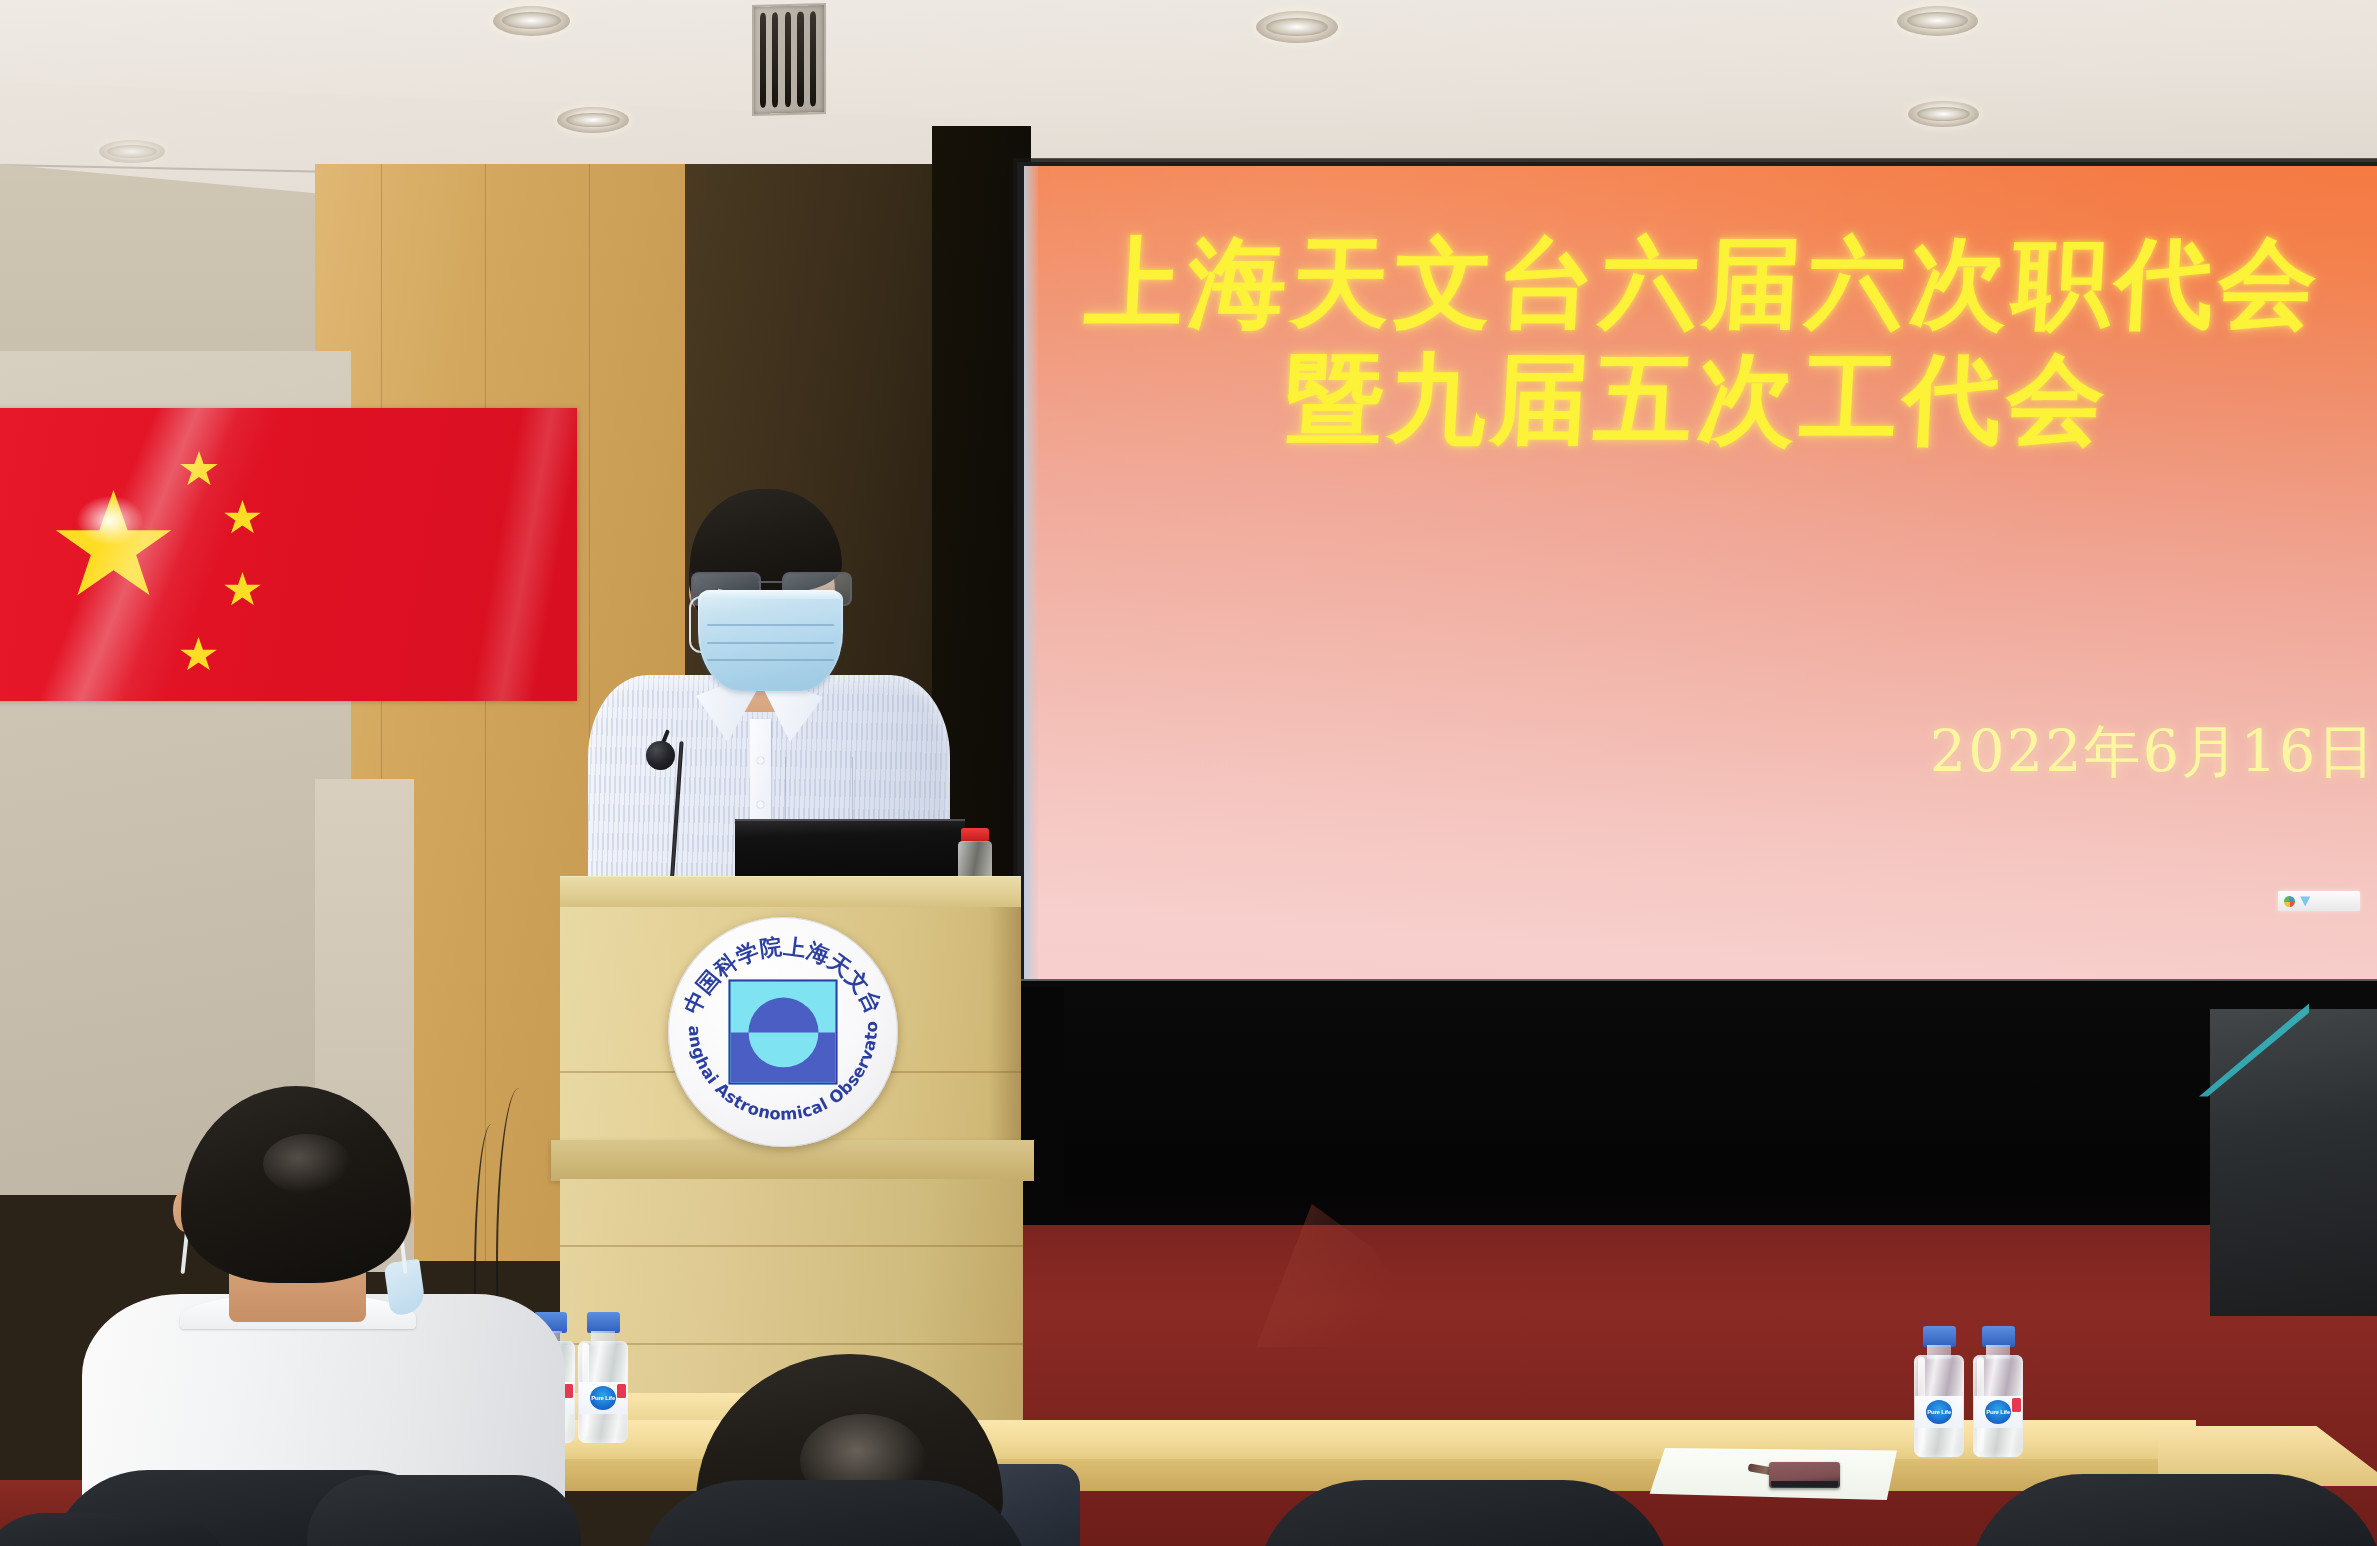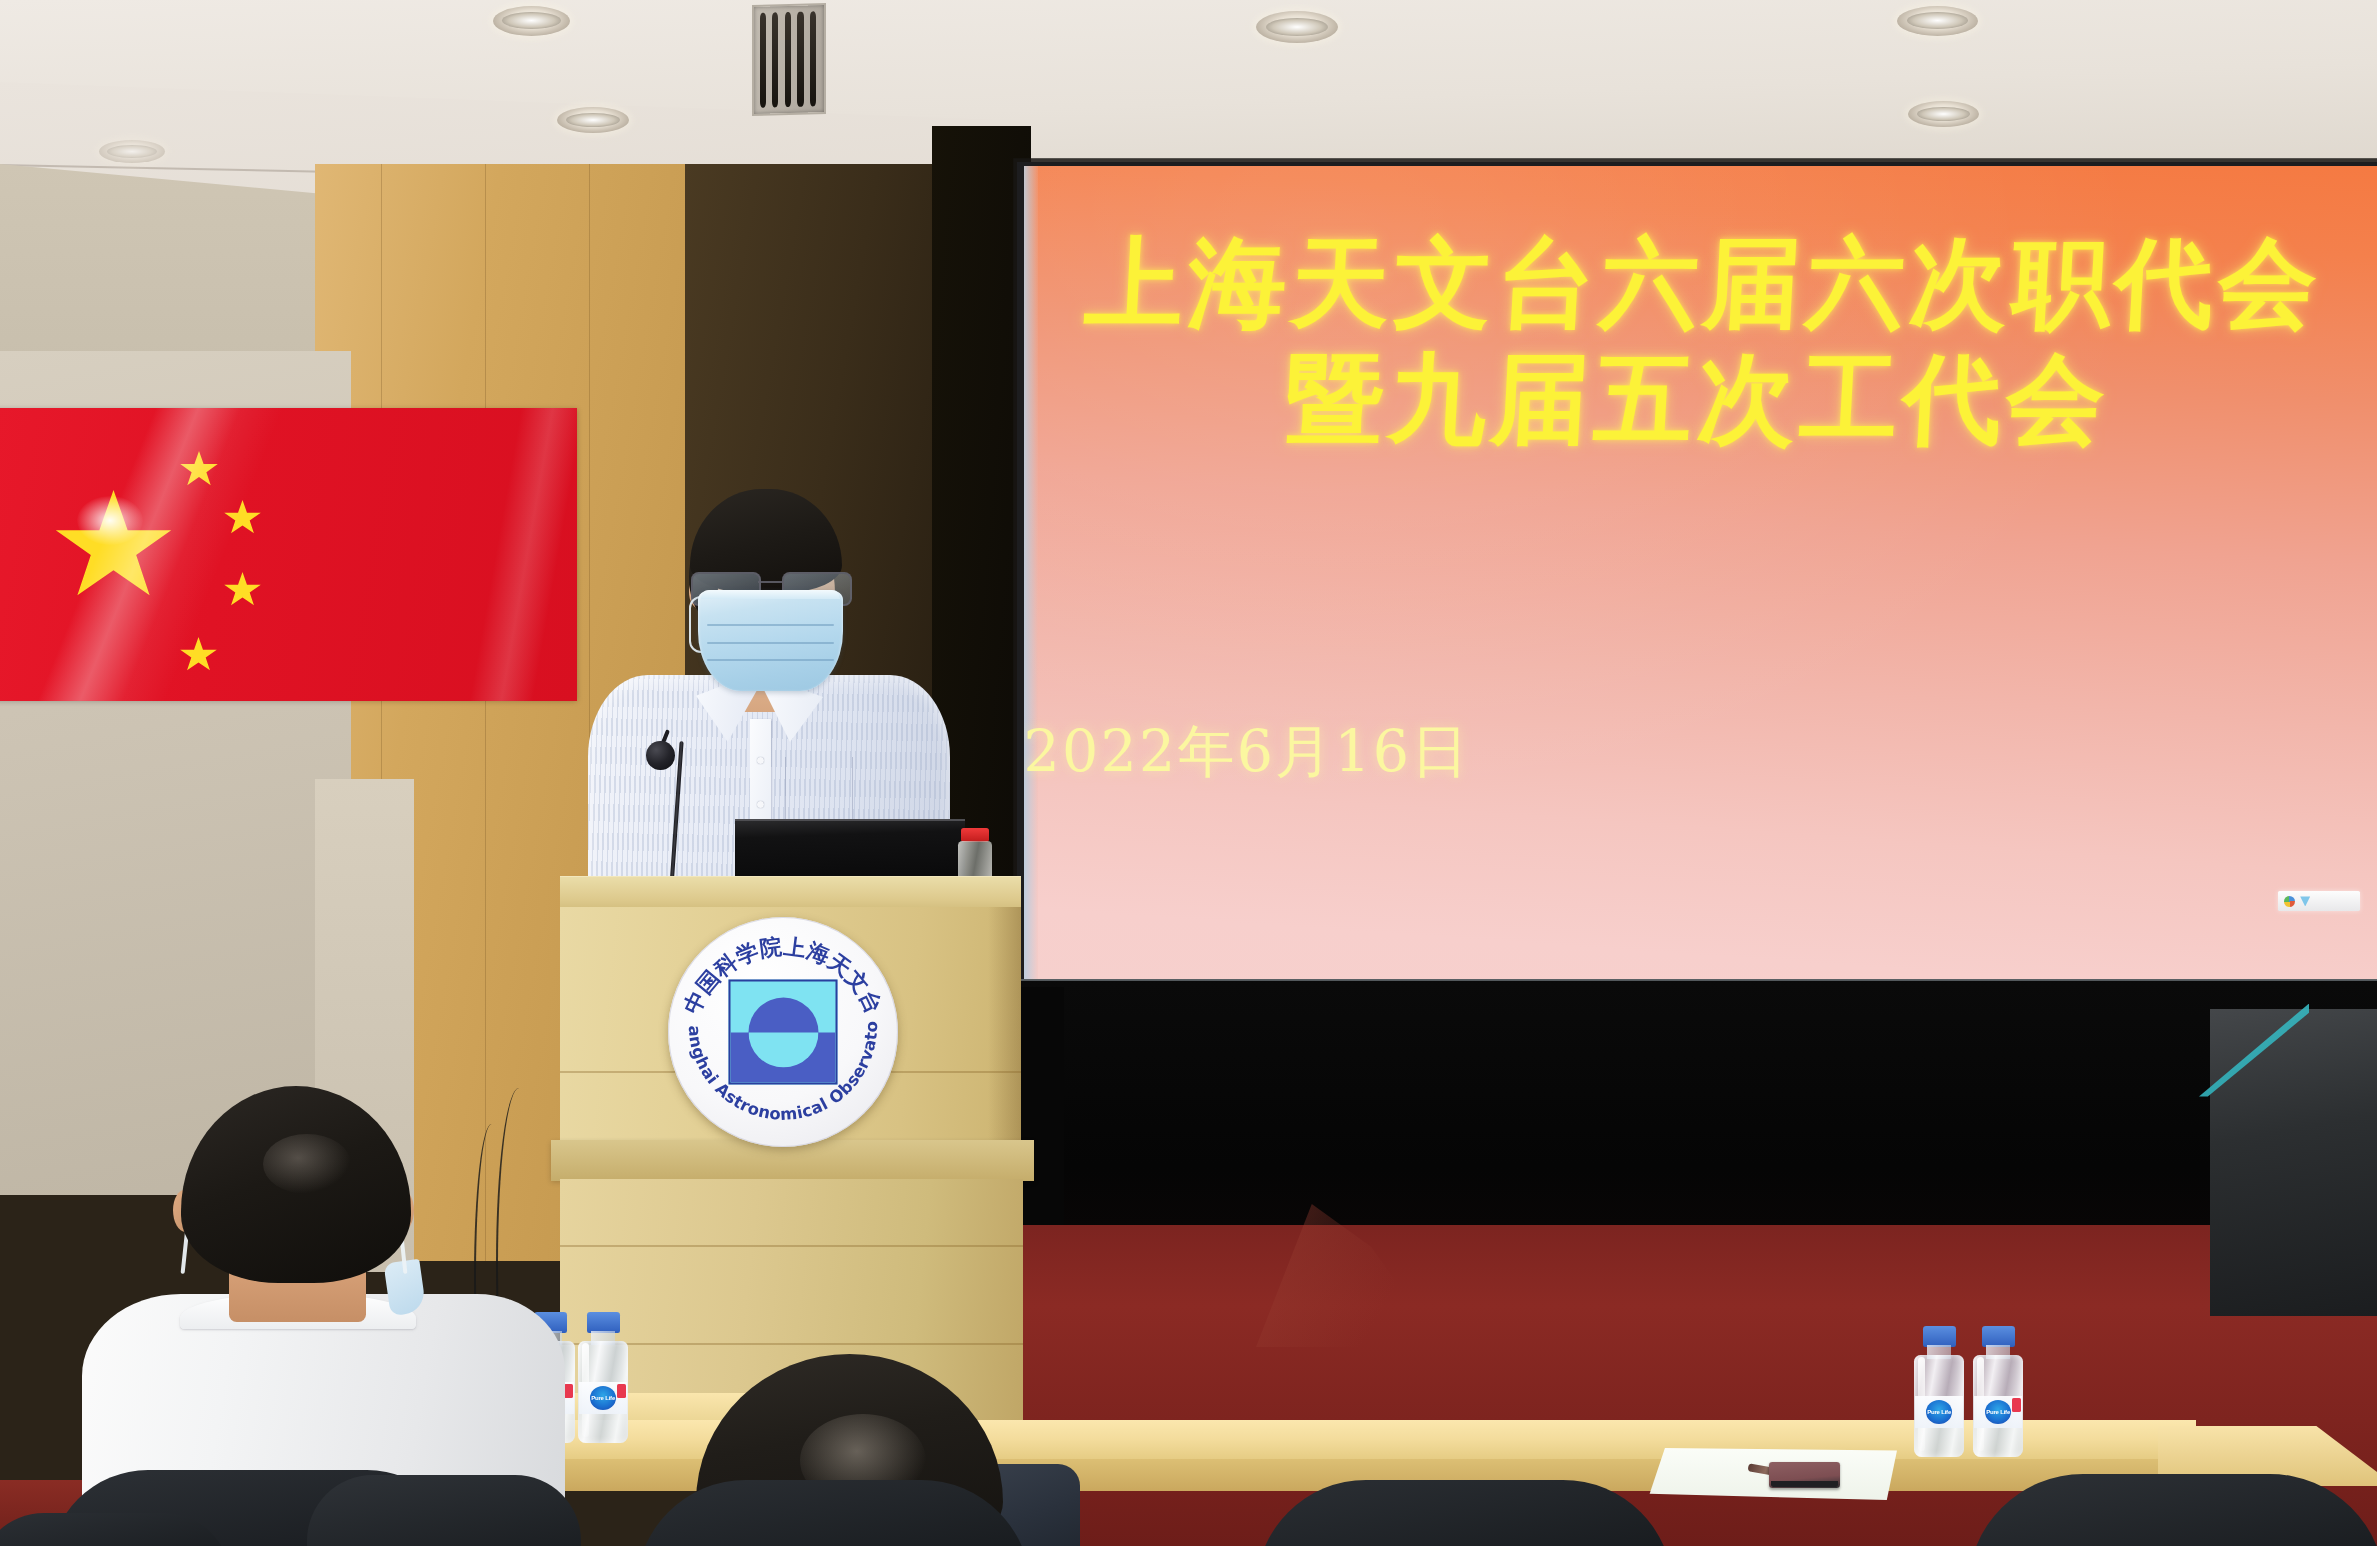--- a/index.html
+++ b/index.html
@@ -135,21 +135,21 @@
     font-family:"DejaVu Sans","Liberation Sans",sans-serif;
     font-weight:700;
     font-size:98px;line-height:1.18;
     letter-spacing:5px;
     text-shadow:0 0 14.3px rgba(255,244,120,.55),0 0 5px rgba(255,230,60,.7);
     transform:skewX(-3deg);
   }
   .slide-title .l2{display:block;}
   .slide-date{
     position:absolute;left:0;right:0;top:548px;
-    text-align:left;color:#fbf7a0;
+    text-align:right;color:#fbf7a0;
     font-family:"DejaVu Serif","Liberation Serif",serif;
     font-size:57px;letter-spacing:2.2px;
     text-shadow:0 0 12px rgba(255,250,160,.55);
   }
   .screen-taskbar{
     position:absolute;right:16.4px;bottom:70px;
     width:71px;height:20px;border-radius:1.6px;
     background:linear-gradient(180deg,#fdfdfd,#e8e8ea);
     box-shadow:0 0 5.5px rgba(255,255,255,.5);
     display:flex;align-items:center;gap:5.5px;padding:0 5.5px;

